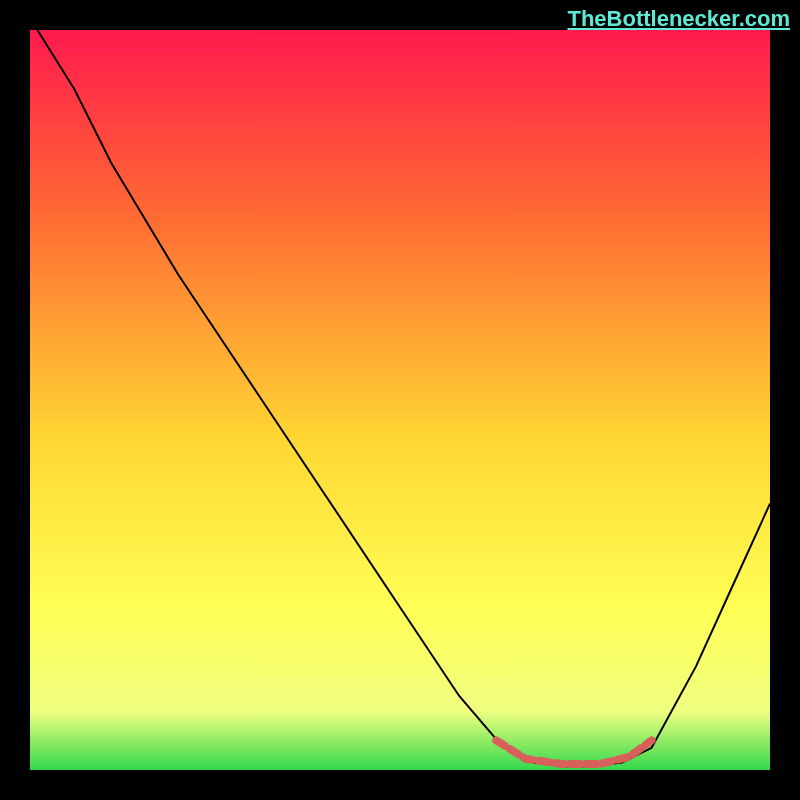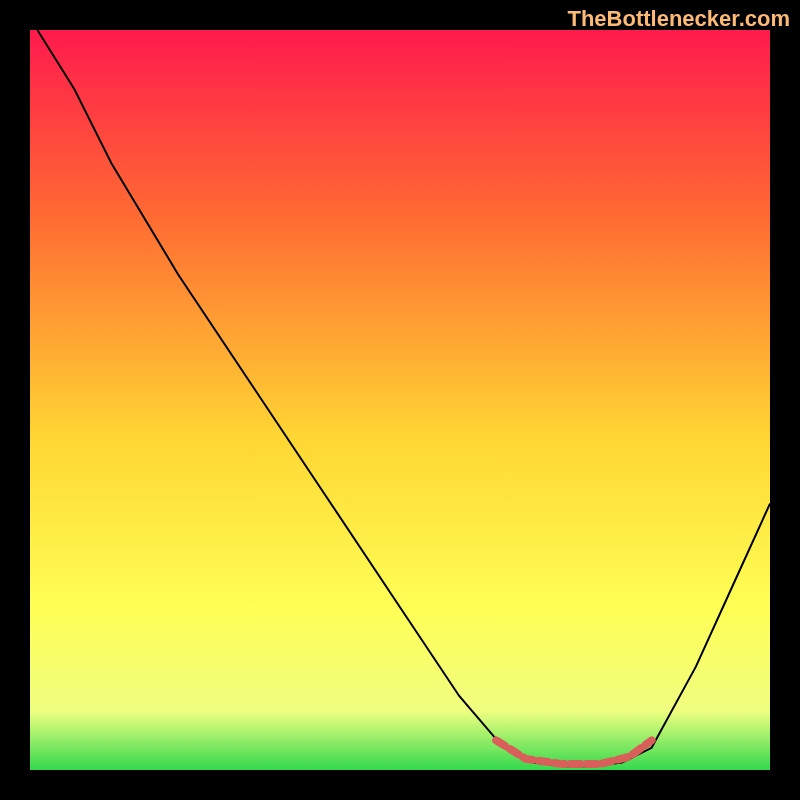--- a/index.html
+++ b/index.html
@@ -8,24 +8,25 @@
     background: #000;
     width: 800px;
     height: 800px;
     position: relative;
     font-family: Arial, sans-serif;
   }
   .watermark {
     position: absolute;
     top: 6px;
     right: 10px;
-    color: #fdba74;
+    color: #5eead4;
     font-size: 22px;
     font-weight: bold;
     z-index: 10;
+    text-decoration: underline;
   }
   .plot-area {
     position: absolute;
     left: 30px;
     top: 30px;
     width: 740px;
     height: 740px;
   }
   .plot-area svg {
     width: 100%;

